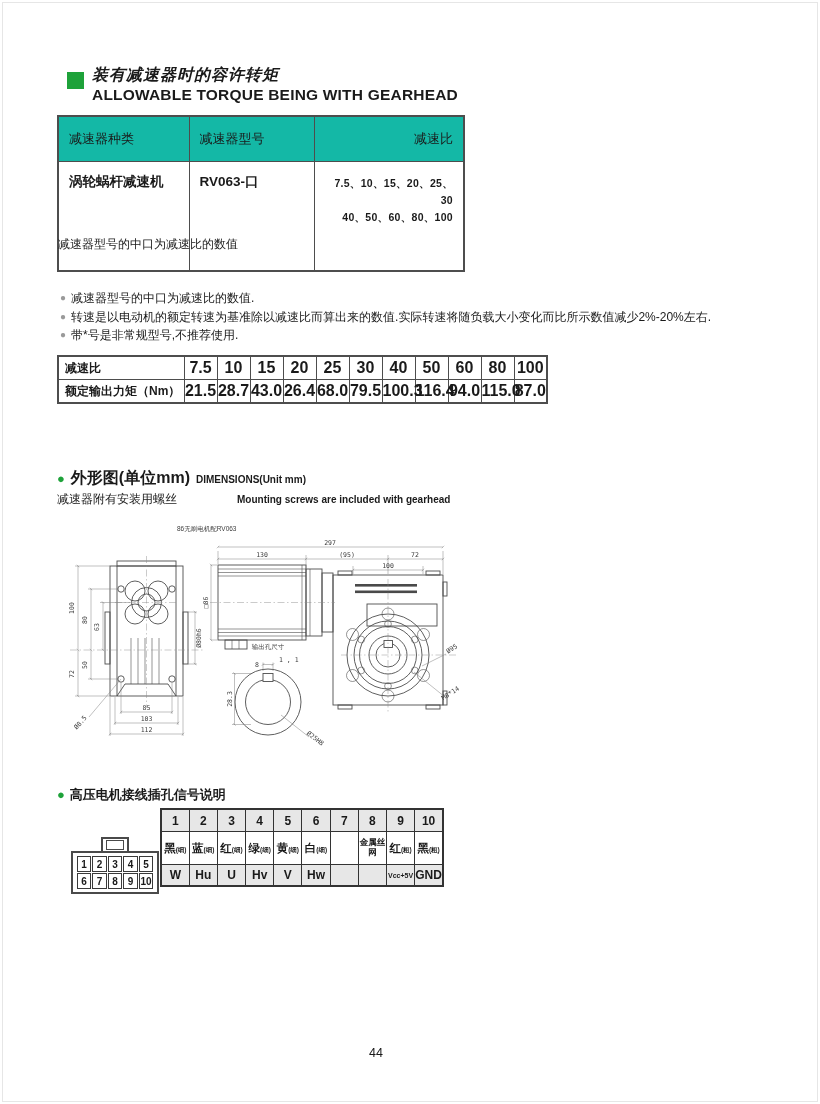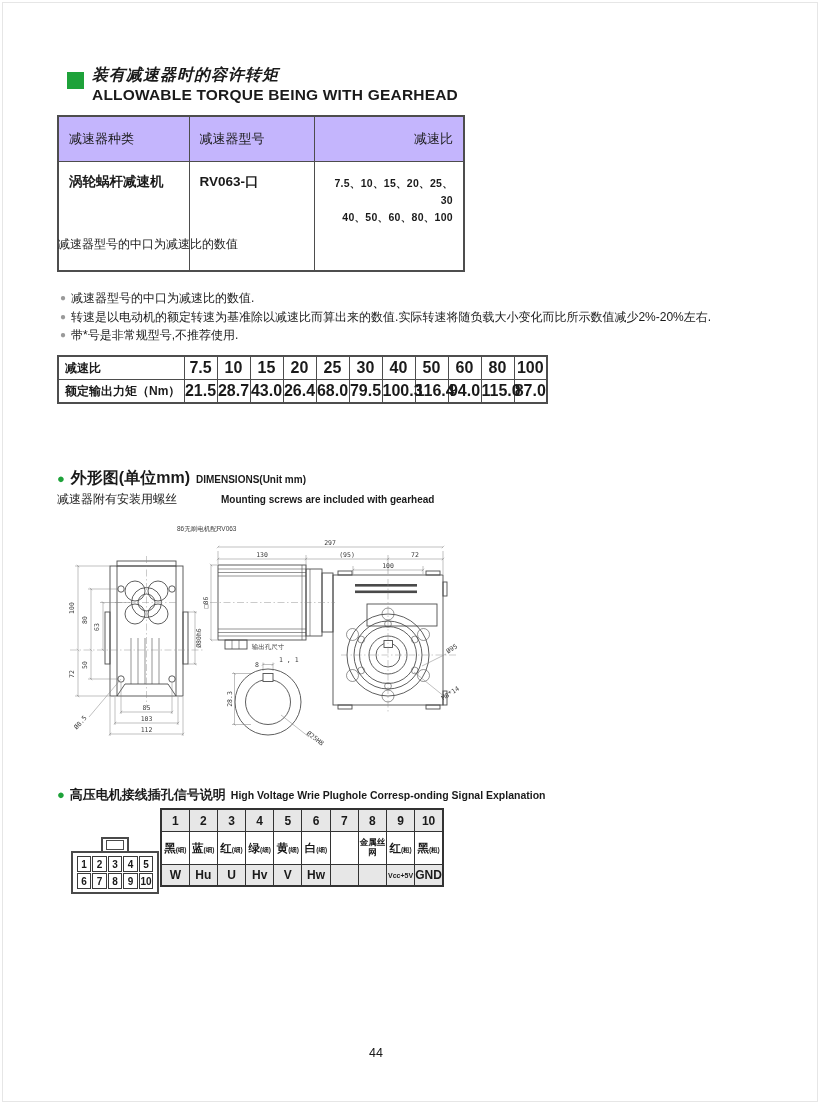--- a/index.html
+++ b/index.html
@@ -14,42 +14,42 @@
   .hdr{left:67px;top:66px;display:flex;align-items:flex-start;}
   .green-sq{width:17px;height:17px;background:#1ea23a;margin-top:6px;margin-right:8px;flex:none;}
   .hdr h1{margin:0;font-size:16px;font-weight:bold;letter-spacing:1px;line-height:1.15;font-style:italic;}
   .title-en{font-size:15.5px;font-weight:bold;letter-spacing:.2px;margin-top:2px;}
 
   
   .t1{left:57px;top:115px;}
   table{border-collapse:collapse;}
   table.tb1{width:406px;border:2px solid #4d4d4d;table-layout:fixed;background:#fff;}
   .tb1 th,.tb1 td{border:1px solid #4d4d4d;}
-  .tb1 th{background:#c4b5fd;height:44px;font-size:13px;font-weight:500;text-align:left;padding:0 10px;}
+  .tb1 th{background:#14b8a6;height:44px;font-size:13px;font-weight:500;text-align:left;padding:0 10px;}
   .tb1 th.right{text-align:right;}
   .tb1 td{height:84px;vertical-align:top;padding:11px 10px;font-size:13.5px;font-weight:600;}
   .tb1 td.ratios{font-size:10.5px;text-align:right;line-height:1.6;padding-top:13px;letter-spacing:.3px;}
   .footnote{left:58px;top:236px;font-size:12px;}
 
   
   .notes{left:60px;top:289px;font-size:12px;line-height:18.5px;white-space:nowrap;}
   .notes .bullet{color:#9a9a9a;font-size:10px;margin-right:5px;vertical-align:1px;}
 
   
   .t2{left:57px;top:355px;}
   table.tb2{width:489px;border:2px solid #4d4d4d;table-layout:fixed;}
   .tb2 td{border:1px solid #4d4d4d;height:22px;font-size:16px;font-weight:600;text-align:center;padding:0;}
   .tb2 td.rowlab{text-align:left;padding-left:6px;font-size:12px;}
 
   
   .dimhdr{left:57px;top:468px;display:flex;align-items:baseline;gap:6px;}
   .gbul{color:#1ea23a;font-size:13px;}
   .dim-cn{font-size:16px;font-weight:bold;}
   .dim-en{font-size:10px;font-weight:bold;}
-  .dimsub{left:57px;top:491px;display:flex;align-items:baseline;gap:4px;}
+  .dimsub{left:57px;top:491px;display:flex;align-items:baseline;gap:20px;}
   .dimsub .cn{font-size:12px;}
   .dimsub .en{font-size:10px;font-weight:bold;padding-left:40px;}
 
   
   .dwg{left:55px;top:516px;}
   .dwg .geo{stroke:#4d4d4d;stroke-width:.9;fill:none;}
   .dwg .geo2{stroke:#4d4d4d;stroke-width:.6;fill:none;}
   .dwg .dim{stroke:#808080;stroke-width:.5;fill:none;}
   .dwg .cl{stroke:#8a8a8a;stroke-width:.45;fill:none;stroke-dasharray:7 2.5 1.5 2.5;}
   .dwg text{fill:#3c3c3c;font-family:"DejaVu Sans Mono",monospace;font-size:6.5px;}
@@ -365,21 +365,20 @@
   </g>
   <text x="204" y="151" text-anchor="end">8</text>
   <text x="224" y="146" font-size="4.5">1 , 1</text>
   <text x="176.5" y="183" text-anchor="middle" transform="rotate(-90 176.5 183)">28.3</text>
   <text x="259" y="224" text-anchor="middle" transform="rotate(38 259 224)">Ø25H8</text>
 </svg>
 
 <div class="abs sighdr">
   <span class="gbul">●</span>
   <span class="sig-cn">高压电机接线插孔信号说明</span>
-  <span class="sig-en">High Voltage Wrie Plughole Corresp-onding Signal Explanation</span>
 </div>
 
 <div class="abs connector">
   <div class="conn-tab">
       <div class="conn-tab-inner"></div>
     </div>
   <div class="conn-body">
     <div class="conn-row">
       <span class="conn-pin">1</span>
       <span class="conn-pin">2</span>

